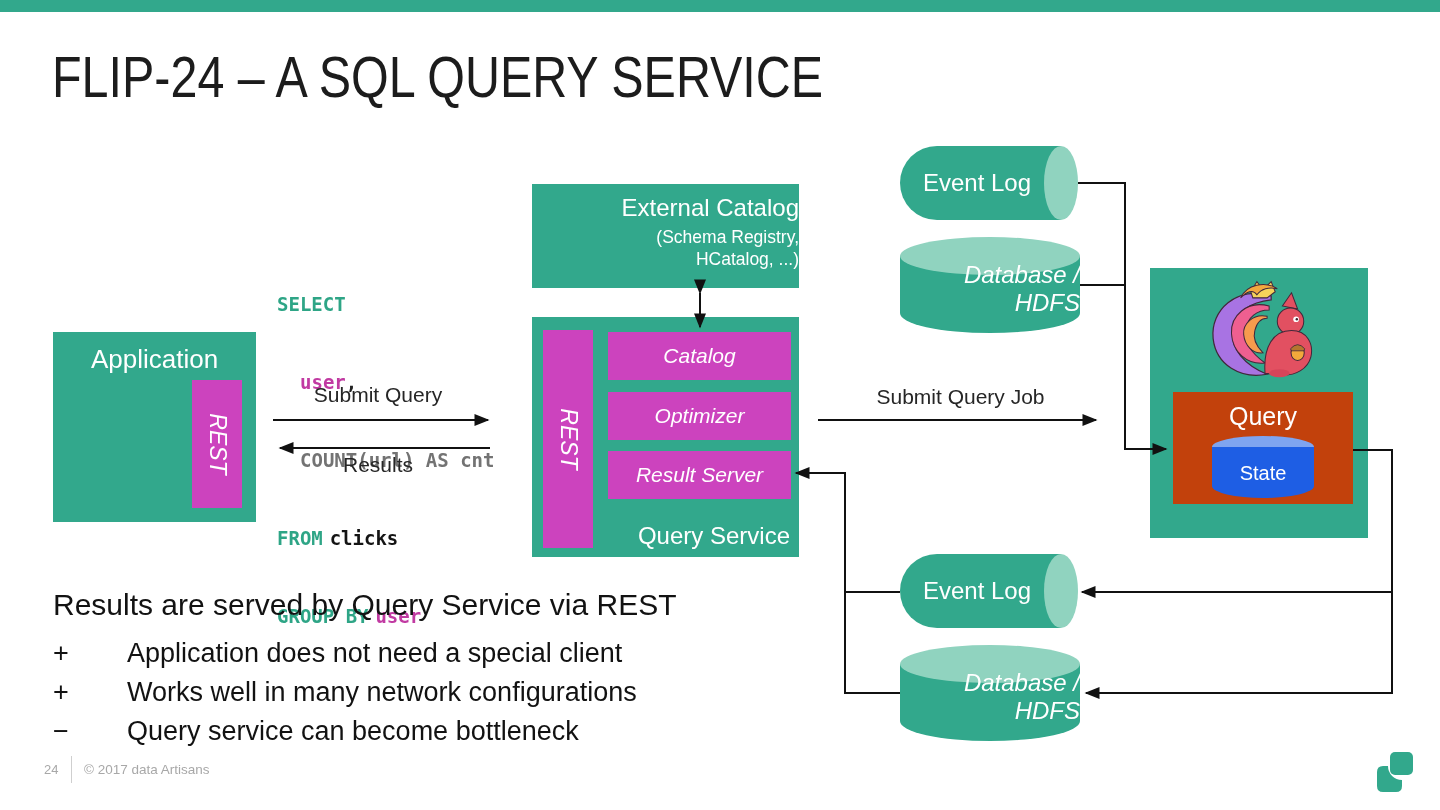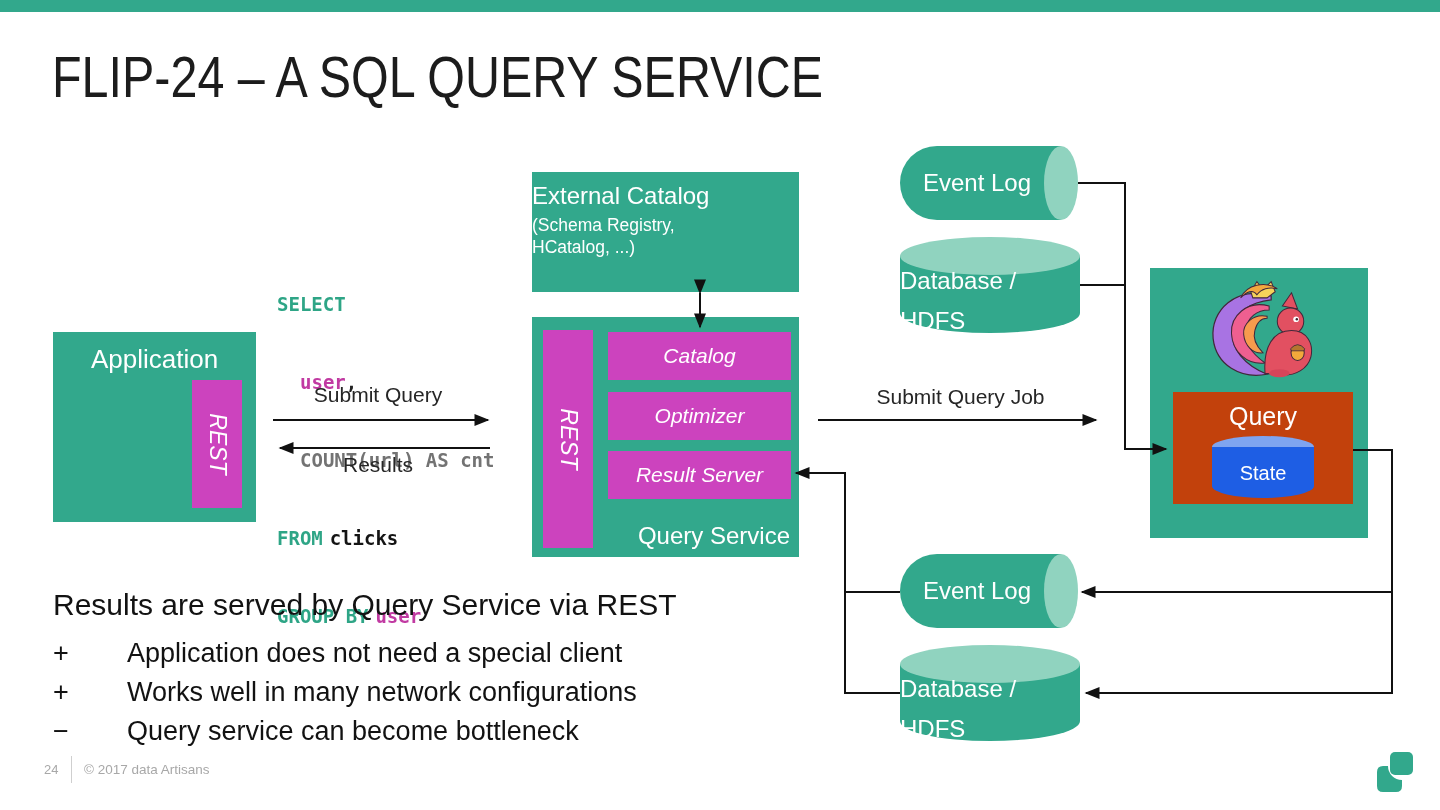--- a/index.html
+++ b/index.html
@@ -37,21 +37,21 @@
   .vtext{position:absolute;left:50%;top:50%;transform:translate(-50%,-50%) rotate(90deg);
          white-space:nowrap;font-size:23px;color:#fff;}
 
   
   .arrow-label{position:absolute;font-size:21px;color:#262626;text-align:center;}
   .lbl-submit-query{left:258px;top:383px;width:240px;}
   .lbl-results{left:258px;top:453px;width:240px;}
   .lbl-submit-job{left:818px;top:385px;width:285px;}
 
   
-  .ext-cat{left:532px;top:172px;width:267px;height:120px;text-align:left;}
+  .ext-cat{left:532px;top:184px;width:267px;height:104px;text-align:right;}
   .ext-cat .t1{margin-top:10px;font-size:24px;}
   .ext-cat .t2{font-size:17.5px;line-height:22px;margin-top:4px;}
 
   
   .qs-box{left:532px;top:317px;width:267px;height:240px;}
   .qs-rest{left:11px;top:13px;width:50px;height:218px;}
   .comp{left:76px;width:183px;height:48px;display:flex;align-items:center;justify-content:center;font-size:21px;}
   .comp1{top:15px;} .comp2{top:75px;} .comp3{top:134px;}
   .qs-label{position:absolute;left:58px;top:205px;width:200px;text-align:right;font-size:24px;color:#fff;}
 
@@ -70,21 +70,21 @@
   .cyl-h .body{position:absolute;left:0;top:0;bottom:0;right:17px;background:#32A88C;
                border-radius:37px 0 0 37px / 50% 0 0 50%;}
   .cyl-h .cap{position:absolute;right:0;top:0;width:34px;height:100%;background:#90D3BF;border-radius:50%;}
   .cyl-h .lbl{position:absolute;left:0;top:0;right:24px;bottom:0;display:flex;align-items:center;justify-content:center;
               font-size:24px;color:#fff;}
 
   .cyl-v{position:absolute;}
   .cyl-v .cap{position:absolute;left:0;top:0;width:100%;height:38px;background:#90D3BF;border-radius:50%;}
   .cyl-v .body{position:absolute;left:0;top:19px;right:0;bottom:0;background:#32A88C;
                border-radius:0 0 50% 50% / 0 0 20px 20px;}
-  .cyl-v .lbl{position:absolute;left:0;top:24px;width:100%;text-align:left;font-size:24px;line-height:40px;color:#fff;}
+  .cyl-v .lbl{position:absolute;left:0;top:24px;width:100%;text-align:right;font-size:24px;line-height:28px;color:#fff;font-style:italic;}
 
   
   .connectors{position:absolute;left:0;top:0;z-index:50;pointer-events:none;}
 
   
   .summary{position:absolute;left:53px;top:588px;color:#121212;}
   .summary .heading{font-size:30px;line-height:34px;margin:0 0 12px 0;}
   .summary .row{display:flex;font-size:27px;line-height:39px;}
   .summary .sign{width:74px;}
 

